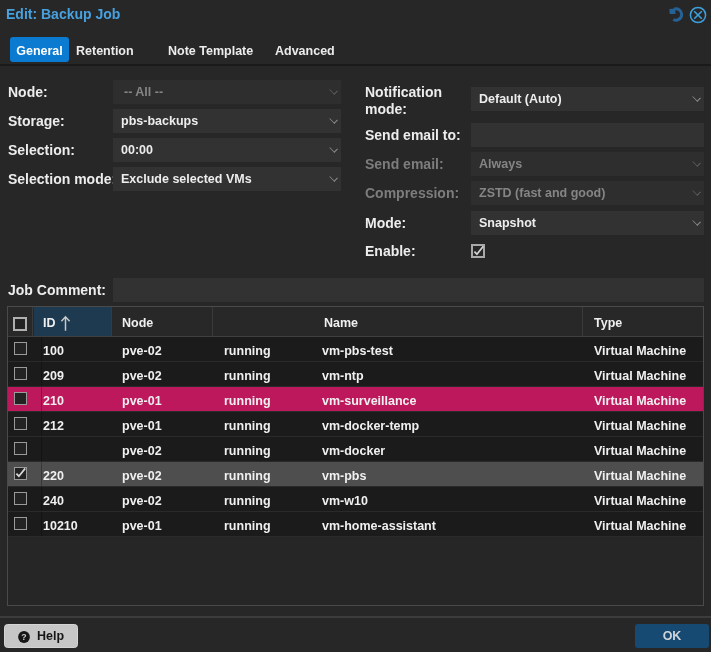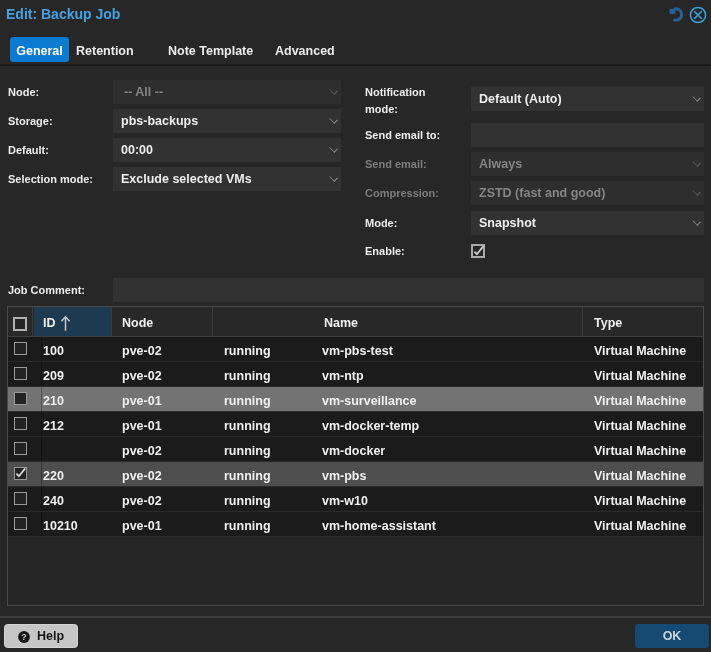--- a/index.html
+++ b/index.html
@@ -1,19 +1,19 @@
 <!DOCTYPE html>
 <html><head>
 <meta charset="utf-8">
 <style>
   * { margin:0; padding:0; box-sizing:border-box; }
   html,body { width:711px; height:652px; background:#272727; overflow:hidden;
     font-family:"Liberation Sans", sans-serif; }
   .abs { position:absolute; }
-  .lbl { position:absolute; font-size:11px; font-weight:bold; color:#ededed; height:24px; line-height:24px; white-space:nowrap; }
+  .lbl { position:absolute; font-size:14px; font-weight:bold; color:#ededed; height:24px; line-height:24px; white-space:nowrap; }
   .dlbl { color:#7d7d7d; }
   .field { position:absolute; height:24px; background:#323232; }
   .field .txt { position:absolute; left:8px; top:5px; font-size:12.5px; font-weight:bold; color:#ededed; white-space:nowrap; }
   .dfield { background:#2e2e2e; }
   .dfield .txt { color:#858585; }
   .chev { position:absolute; right:3.5px; top:6.5px; width:9px; height:8px; }
   .chev::before { content:""; position:absolute; left:1px; top:0px; width:6.4px; height:6.4px;
     border-right:1.6px solid #8f8f8f; border-bottom:1.6px solid #8f8f8f; transform:rotate(45deg) scale(1,0.72); transform-origin:50% 50%; }
   .dfield .chev::before { border-color:#5f5f5f; }
   .cb { position:absolute; width:14px; height:14px; border:2px solid #a9a9a9; background:transparent; }
@@ -47,21 +47,21 @@
     <span class="txt" style="left:11px;">-- All --</span>
       <span class="chev"></span>
   </div>
 
   <div class="lbl" style="left:8px;top:109px;">Storage:</div>
   <div class="field" style="left:113px;top:109px;width:228px;">
     <span class="txt">pbs-backups</span>
       <span class="chev"></span>
   </div>
 
-  <div class="lbl" style="left:8px;top:138px;">Default:</div>
+  <div class="lbl" style="left:8px;top:138px;">Selection:</div>
   <div class="field" style="left:113px;top:138px;width:228px;">
     <span class="txt">00:00</span>
       <span class="chev"></span>
   </div>
 
   <div class="lbl" style="left:8px;top:167px;">Selection mode:</div>
   <div class="field" style="left:113px;top:167px;width:228px;">
     <span class="txt">Exclude selected VMs</span>
       <span class="chev"></span>
   </div>
@@ -132,21 +132,21 @@
         </div>
       <div style="position:relative;width:695px;height:25px;background:#1b1b1b;border-bottom:1px solid #2a2a2a;">
           <div class="cb" style="left:6px;top:5px;width:13px;height:13px;border-width:1.5px;border-color:#9a9a9a;background:#232323;"></div>
           <div style="position:absolute;left:32.5px;top:0;width:1px;height:100%;background:rgba(0,0,0,0.28);"></div>
           <div class="rcell" style="left:35px;">209</div>
           <div class="rcell" style="left:114px;">pve-02</div>
           <div class="rcell" style="left:216px;">running</div>
           <div class="rcell" style="left:314px;">vm-ntp</div>
           <div class="rcell" style="left:586px;">Virtual Machine</div>
         </div>
-      <div style="position:relative;width:695px;height:25px;background:#737373;border-bottom:1px solid #2a2a2a;">
+      <div style="position:relative;width:695px;height:25px;background:#be185d;border-bottom:1px solid #2a2a2a;">
           <div class="cb" style="left:6px;top:5px;width:13px;height:13px;border-width:1.5px;border-color:#9a9a9a;background:#232323;"></div>
           <div style="position:absolute;left:32.5px;top:0;width:1px;height:100%;background:rgba(0,0,0,0.28);"></div>
           <div class="rcell" style="left:35px;">210</div>
           <div class="rcell" style="left:114px;">pve-01</div>
           <div class="rcell" style="left:216px;">running</div>
           <div class="rcell" style="left:314px;">vm-surveillance</div>
           <div class="rcell" style="left:586px;">Virtual Machine</div>
         </div>
       <div style="position:relative;width:695px;height:25px;background:#1b1b1b;border-bottom:1px solid #2a2a2a;">
           <div class="cb" style="left:6px;top:5px;width:13px;height:13px;border-width:1.5px;border-color:#9a9a9a;background:#232323;"></div>

